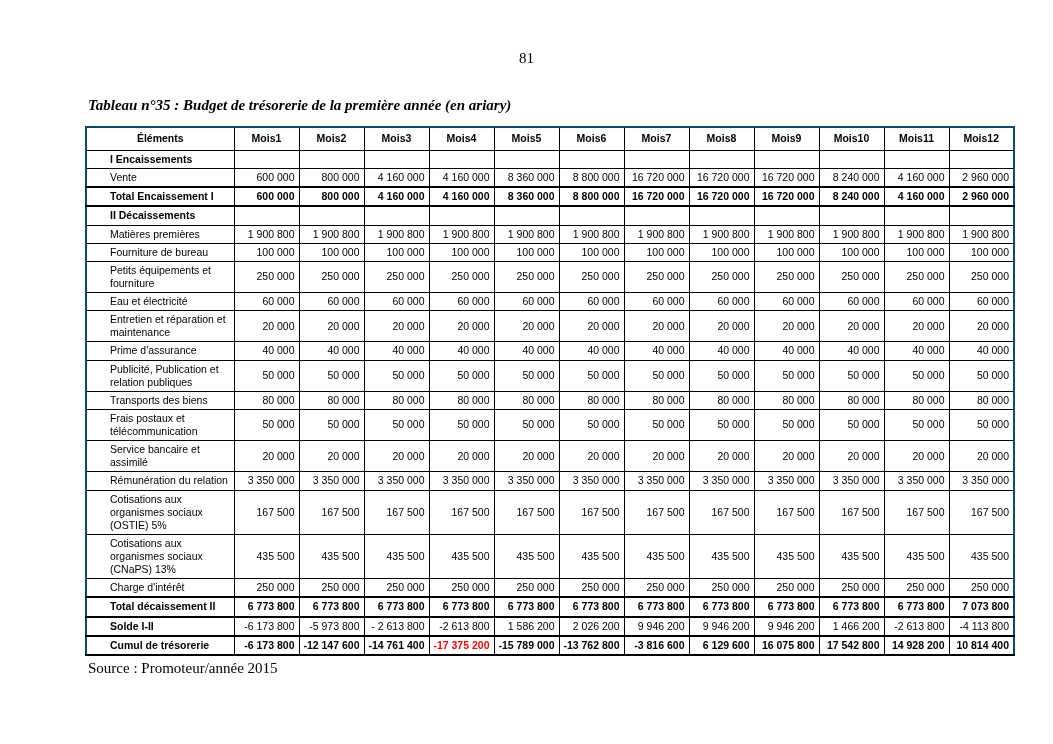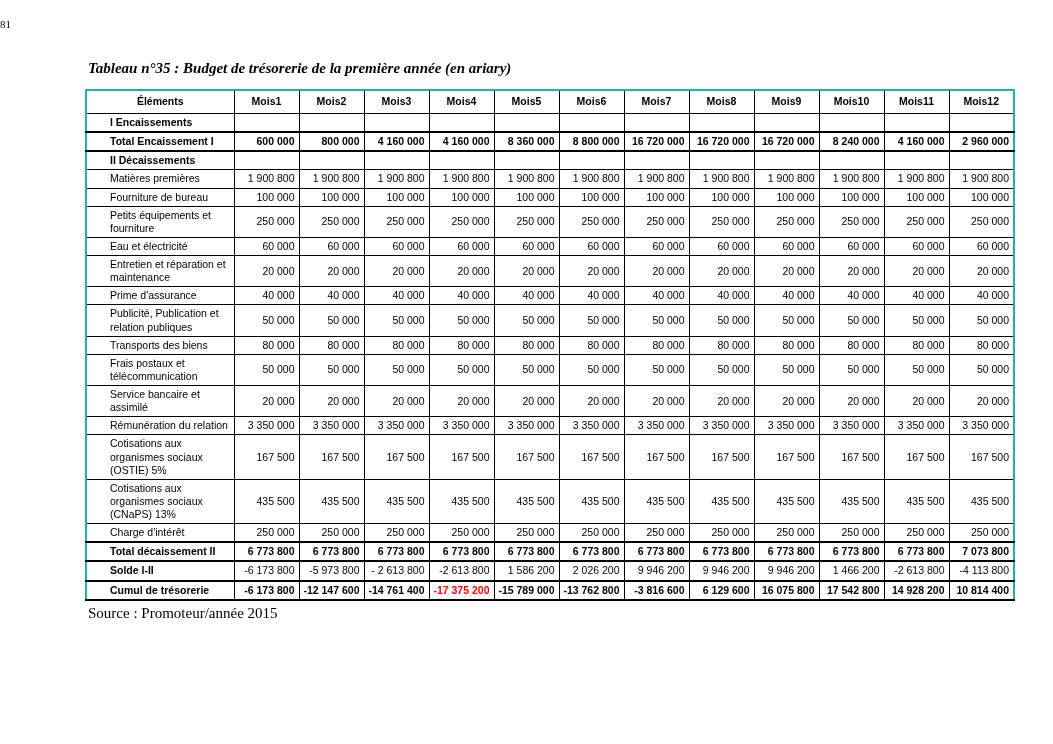--- a/index.html
+++ b/index.html
@@ -9,39 +9,39 @@
   }
   body {
     width: 1053px;
     height: 744px;
     position: relative;
     font-family: "Liberation Serif", serif;
     color: #000;
     overflow: hidden;
   }
   .page-number {
-    text-align: left;
-    padding-top: 18px;
-    font-size: 11px;
+    text-align: center;
+    padding-top: 50px;
+    font-size: 15px;
   }
   .table-title {
     margin: 30px 8px 12px 88px;
     font-size: 15px;
     font-weight: bold;
     font-style: italic;
   }
   table.budget {
     border-collapse: collapse;
     table-layout: fixed;
     margin-left: 85px;
     width: 930px;
     font-family: "Liberation Sans", sans-serif;
     font-size: 10.5px;
     line-height: 1.25;
-    border: 2px solid #14b8a6;
+    border: 2px solid #0c4a6e;
   }
   table.budget th,
   table.budget td {
     border: 1px solid #000;
     padding: 2px 3px;
     vertical-align: middle;
     overflow: hidden;
   }
   table.budget th {
     font-weight: bold;
@@ -115,20 +115,35 @@
         <td class="num-cell"></td>
         <td class="num-cell"></td>
         <td class="num-cell"></td>
         <td class="num-cell"></td>
         <td class="num-cell"></td>
         <td class="num-cell"></td>
         <td class="num-cell"></td>
         <td class="num-cell"></td>
         <td class="num-cell"></td>
       </tr>
+      <tr class="row-normal">
+        <td class="label-cell">Vente</td>
+        <td class="num-cell">600 000</td>
+        <td class="num-cell">800 000</td>
+        <td class="num-cell">4 160 000</td>
+        <td class="num-cell">4 160 000</td>
+        <td class="num-cell">8 360 000</td>
+        <td class="num-cell">8 800 000</td>
+        <td class="num-cell">16 720 000</td>
+        <td class="num-cell">16 720 000</td>
+        <td class="num-cell">16 720 000</td>
+        <td class="num-cell">8 240 000</td>
+        <td class="num-cell">4 160 000</td>
+        <td class="num-cell">2 960 000</td>
+      </tr>
       <tr class="row-total">
         <td class="label-cell">Total Encaissement I</td>
         <td class="num-cell">600 000</td>
         <td class="num-cell">800 000</td>
         <td class="num-cell">4 160 000</td>
         <td class="num-cell">4 160 000</td>
         <td class="num-cell">8 360 000</td>
         <td class="num-cell">8 800 000</td>
         <td class="num-cell">16 720 000</td>
         <td class="num-cell">16 720 000</td>

